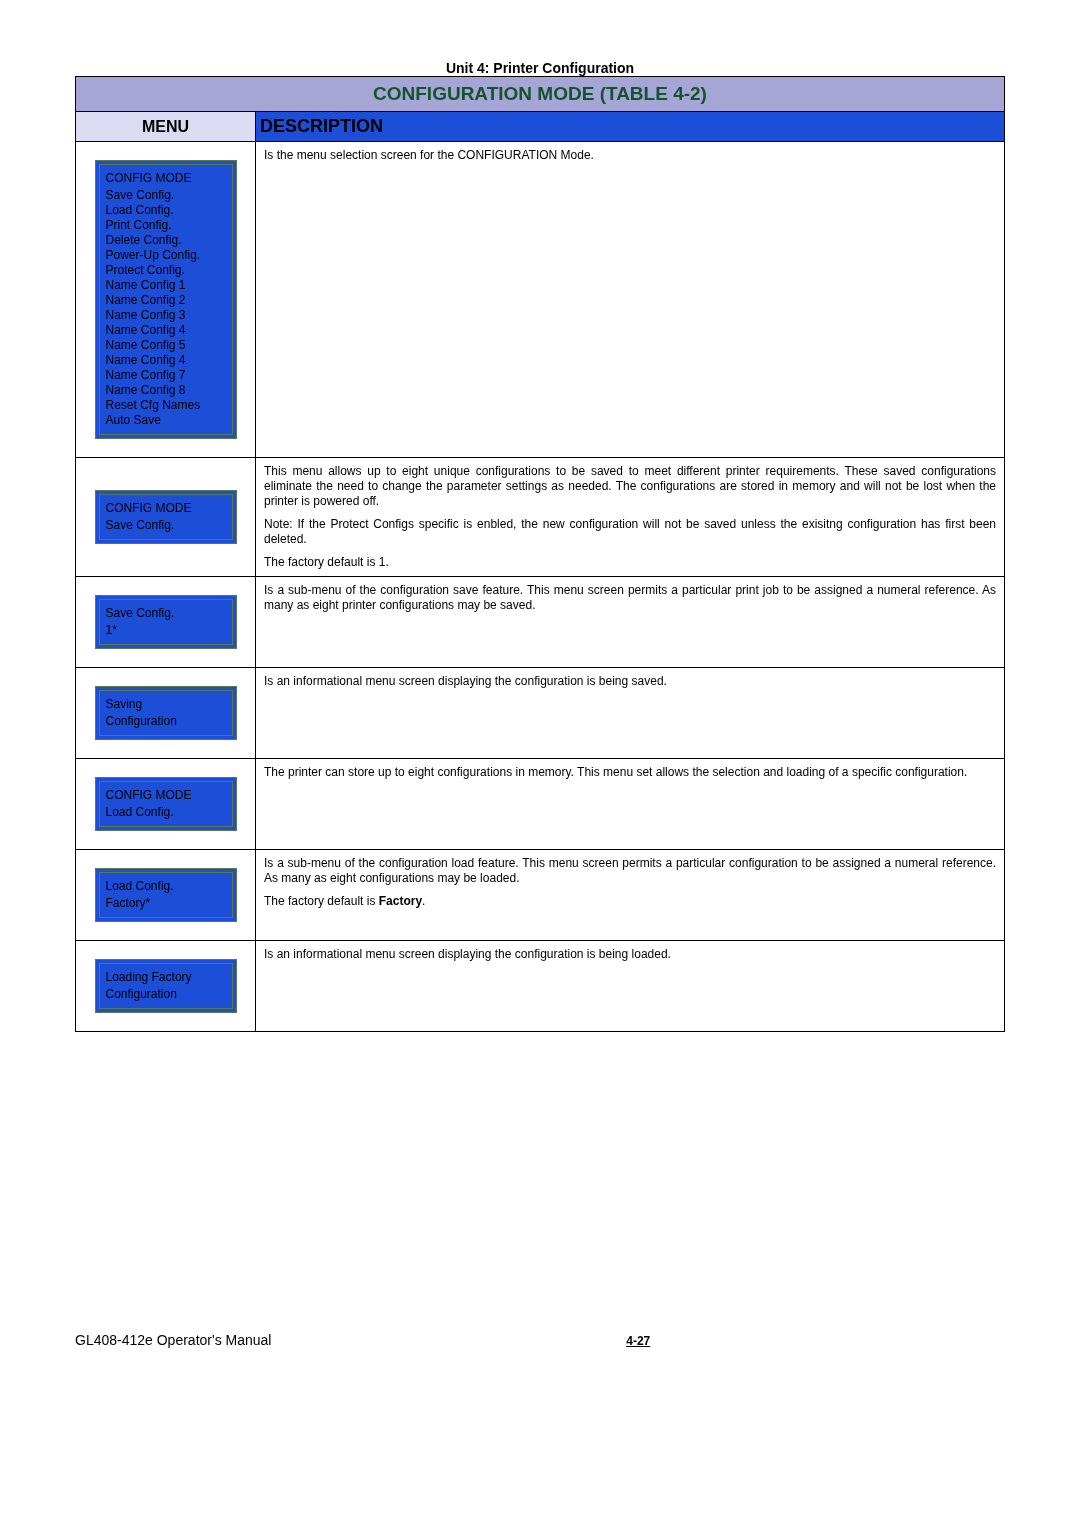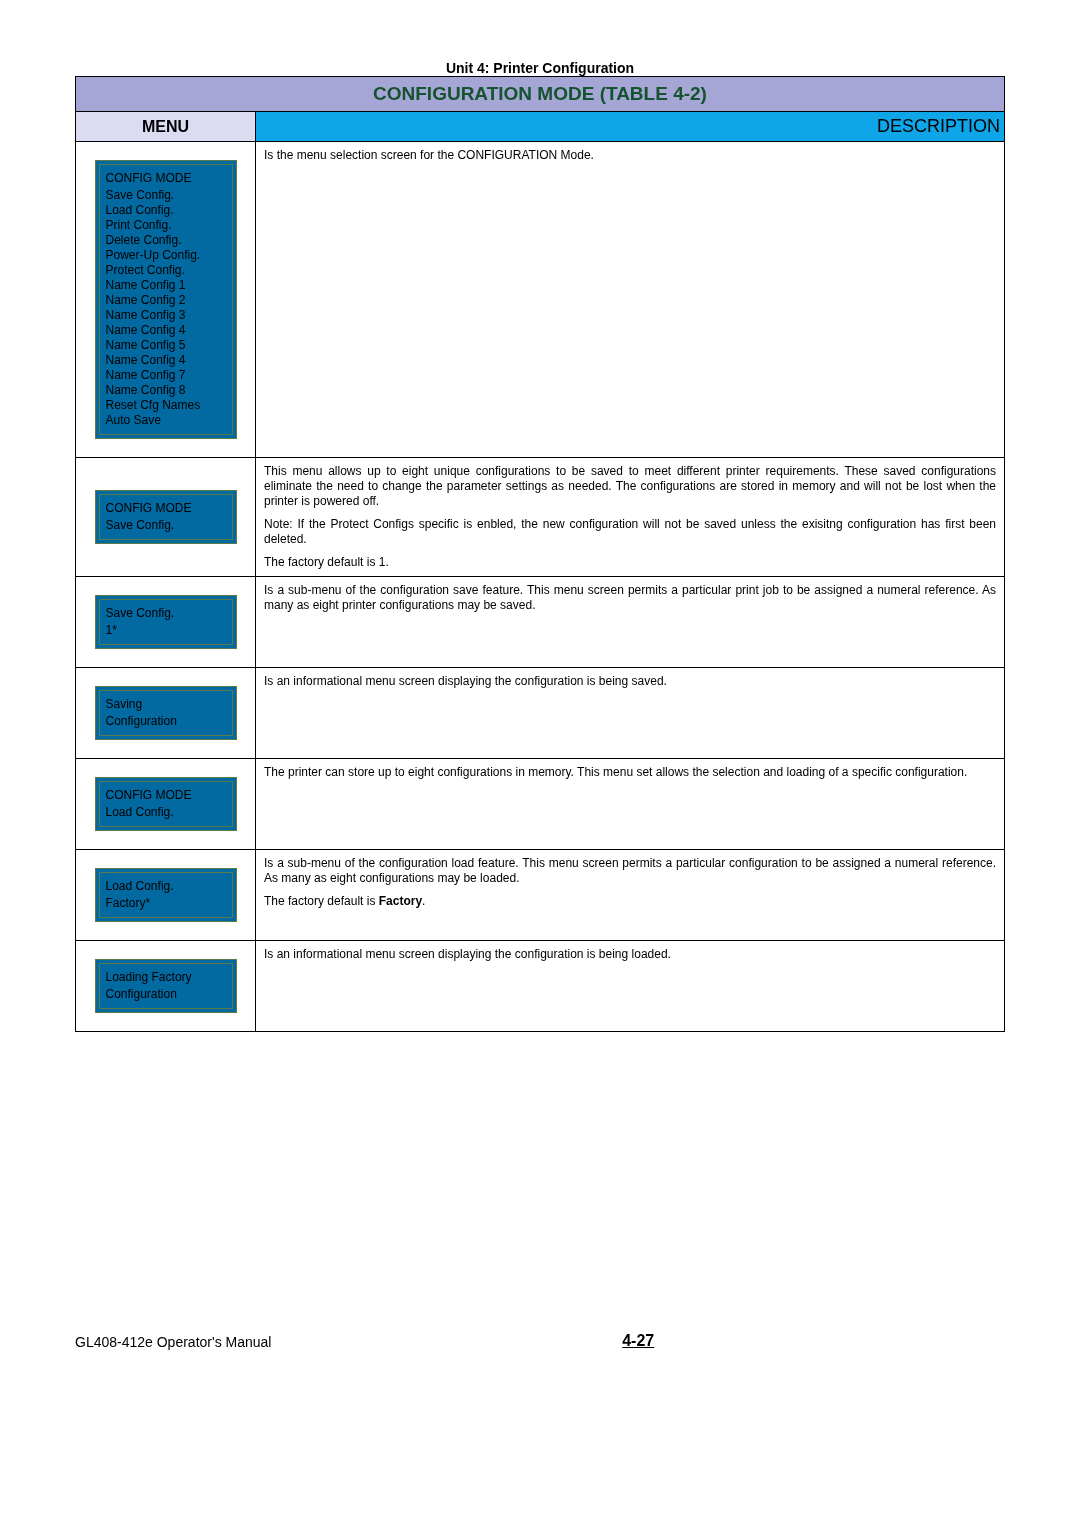--- a/index.html
+++ b/index.html
@@ -36,45 +36,45 @@
   }
   th.menu-head {
     background: #dbdbf2;
     font-weight: bold;
     font-size: 16px;
     text-align: center;
     padding: 4px;
     width: 180px;
   }
   th.desc-head {
-    background: #0ea5e9;
-    font-weight: normal;
+    background: #1d4ed8;
+    font-weight: bold;
     font-size: 18px;
-    text-align: right;
+    text-align: left;
     padding: 4px;
   }
   td.menu-cell {
     vertical-align: middle;
     text-align: center;
     padding: 14px 8px;
   }
   td.desc-cell {
     vertical-align: top;
     padding: 6px 8px;
     font-size: 12px;
     line-height: 1.25;
     text-align: justify;
   }
   td.desc-cell p {
     margin: 0 0 8px 0;
   }
   td.desc-cell p:last-child { margin-bottom: 0; }
   .lcd {
     display: inline-block;
-    background: #0369a1;
+    background: #1d4ed8;
     border: 1px solid #5a7a4a;
     padding: 3px;
     margin: 4px auto;
     text-align: left;
     min-width: 134px;
   }
   .lcd-inner {
     border: 1px solid #5a7a4a;
     padding: 6px 6px;
     font-size: 12px;
@@ -90,21 +90,21 @@
   }
   .footer {
     display: flex;
     justify-content: space-between;
     align-items: flex-end;
     margin-top: 300px;
     font-size: 14px;
   }
   .footer .center {
     font-weight: bold;
-    font-size: 16px;
+    font-size: 12px;
     text-decoration: underline;
   }
 </style>
 </head>
 <body>
 
 <div class="page">
   <div class="unit-header">Unit 4:  Printer Configuration</div>
 
   <table class="main">

